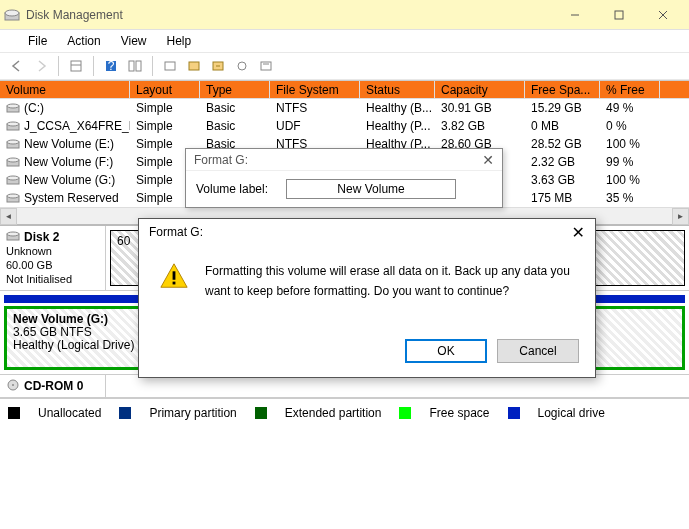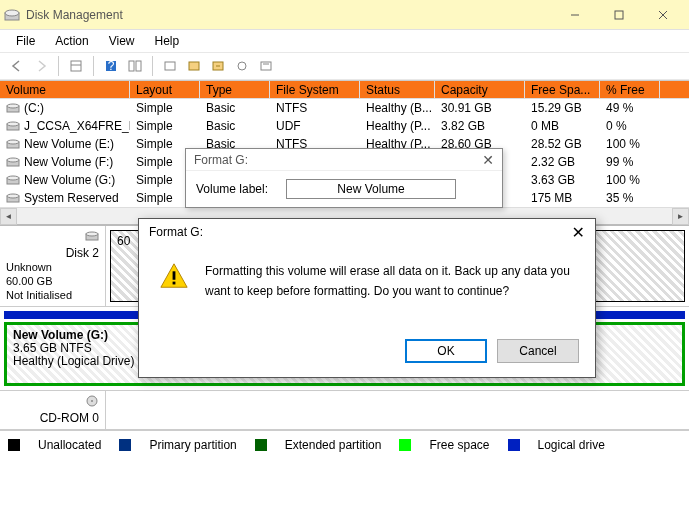--- a/index.html
+++ b/index.html
@@ -4,21 +4,21 @@
 <style>
 * { box-sizing: border-box; margin: 0; padding: 0; font-family: "Segoe UI", Tahoma, sans-serif; font-size: 12px; }
 body { background: #fff; width: 689px; height: 529px; overflow: hidden; position: relative; }
 
 .titlebar { height: 30px; display: flex; align-items: center; padding: 0 4px; background: #fef9c3; border-bottom: 1px solid #e0e0e0; }
 .titlebar .icon { width: 16px; height: 16px; margin-right: 6px; }
 .titlebar .title { flex: 1; color: #555; font-size: 12px; }
 .titlebar .win-btn { width: 44px; height: 28px; display: flex; align-items: center; justify-content: center; color: #666; }
 .titlebar .win-btn svg { width: 10px; height: 10px; }
 
-.menubar { height: 22px; display: flex; align-items: center; padding: 0 6px; background: #fff; }
+.menubar { height: 22px; display: flex; align-items: center; padding: 0 6px; background: #fff; margin-left: 12px; }
 .menubar .menu-item { padding: 2px 10px; color: #000; }
 
 .toolbar { height: 28px; display: flex; align-items: center; padding: 0 6px; gap: 2px; border-top: 1px solid #e8e8e8; border-bottom: 1px solid #e8e8e8; }
 .toolbar .tb-btn { width: 22px; height: 22px; display: flex; align-items: center; justify-content: center; }
 .toolbar .sep { width: 1px; height: 20px; background: #ccc; margin: 0 4px; }
 
 .list { border-top: 1px solid #ccc; }
 .list-header, .list-row { display: grid; grid-template-columns: 130px 70px 70px 90px 75px 90px 75px 60px; align-items: center; height: 18px; }
 .list-header { background: #f97316; border-bottom: 1px solid #ddd; }
 .list-header .col { padding: 2px 6px; border-right: 1px solid #ddd; color: #000; white-space: nowrap; overflow: hidden; }
@@ -26,21 +26,21 @@
 .list-row .vcell { display: flex; align-items: center; gap: 4px; }
 .vol-icon { width: 14px; height: 12px; flex-shrink: 0; }
 
 .hscroll { height: 17px; background: #f0f0f0; border-top: 1px solid #ddd; display: flex; align-items: center; }
 .hscroll .arrow { width: 17px; height: 17px; background: #e5e5e5; border: 1px solid #ccc; display: flex; align-items: center; justify-content: center; font-size: 8px; color: #555; }
 .hscroll .track { flex: 1; height: 17px; }
 
 .disk-area { border-top: 2px solid #bbb; }
 .disk-row { display: flex; border-bottom: 1px solid #ccc; min-height: 64px; }
 .disk-info { width: 106px; border-right: 1px solid #ccc; padding: 4px 6px; }
-.disk-info .dname { font-weight: normal; display: flex; align-items: flex-end; gap: 4px; flex-direction: column; }
+.disk-info .dname { font-weight: bold; display: flex; align-items: flex-start; gap: 4px; }
 .disk-info div { font-size: 11px; line-height: 14px; }
 .disk-media { width: 14px; height: 12px; }
 .disk-parts { flex: 1; display: flex; padding: 4px; gap: 2px; position: relative; }
 .part { border: 1px solid #000; padding: 4px 6px; font-size: 11px; line-height: 13px; position: relative; }
 .part .pname { font-weight: bold; }
 .part-unalloc { background: repeating-linear-gradient(45deg,#ddd,#ddd 3px,#fff 3px,#fff 6px); }
 .part-top-logical { height: 8px; background: #0020c0; margin-bottom: 1px; }
 .part-body { flex:1; }
 .part-nv { border: 3px solid #00a000; background: repeating-linear-gradient(45deg,#eee,#eee 3px,#fff 3px,#fff 6px); }
 

